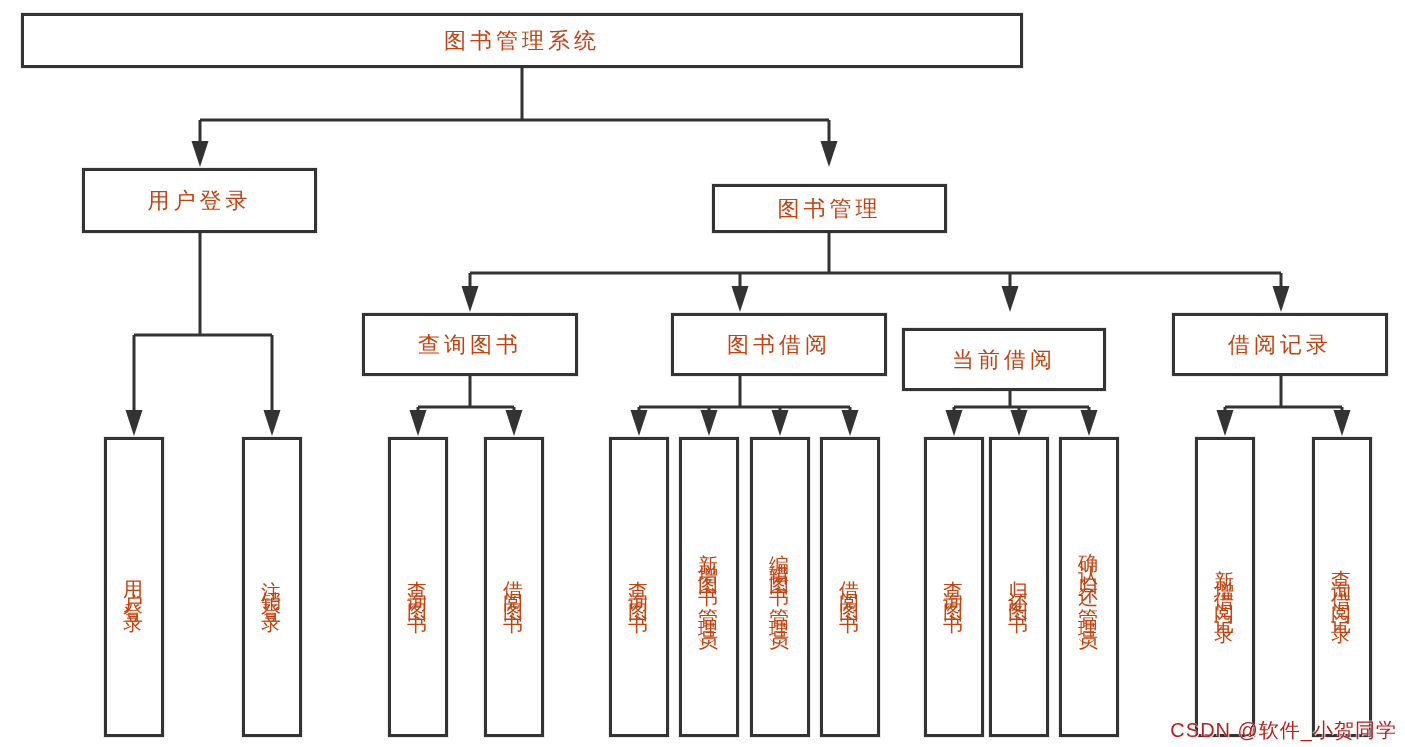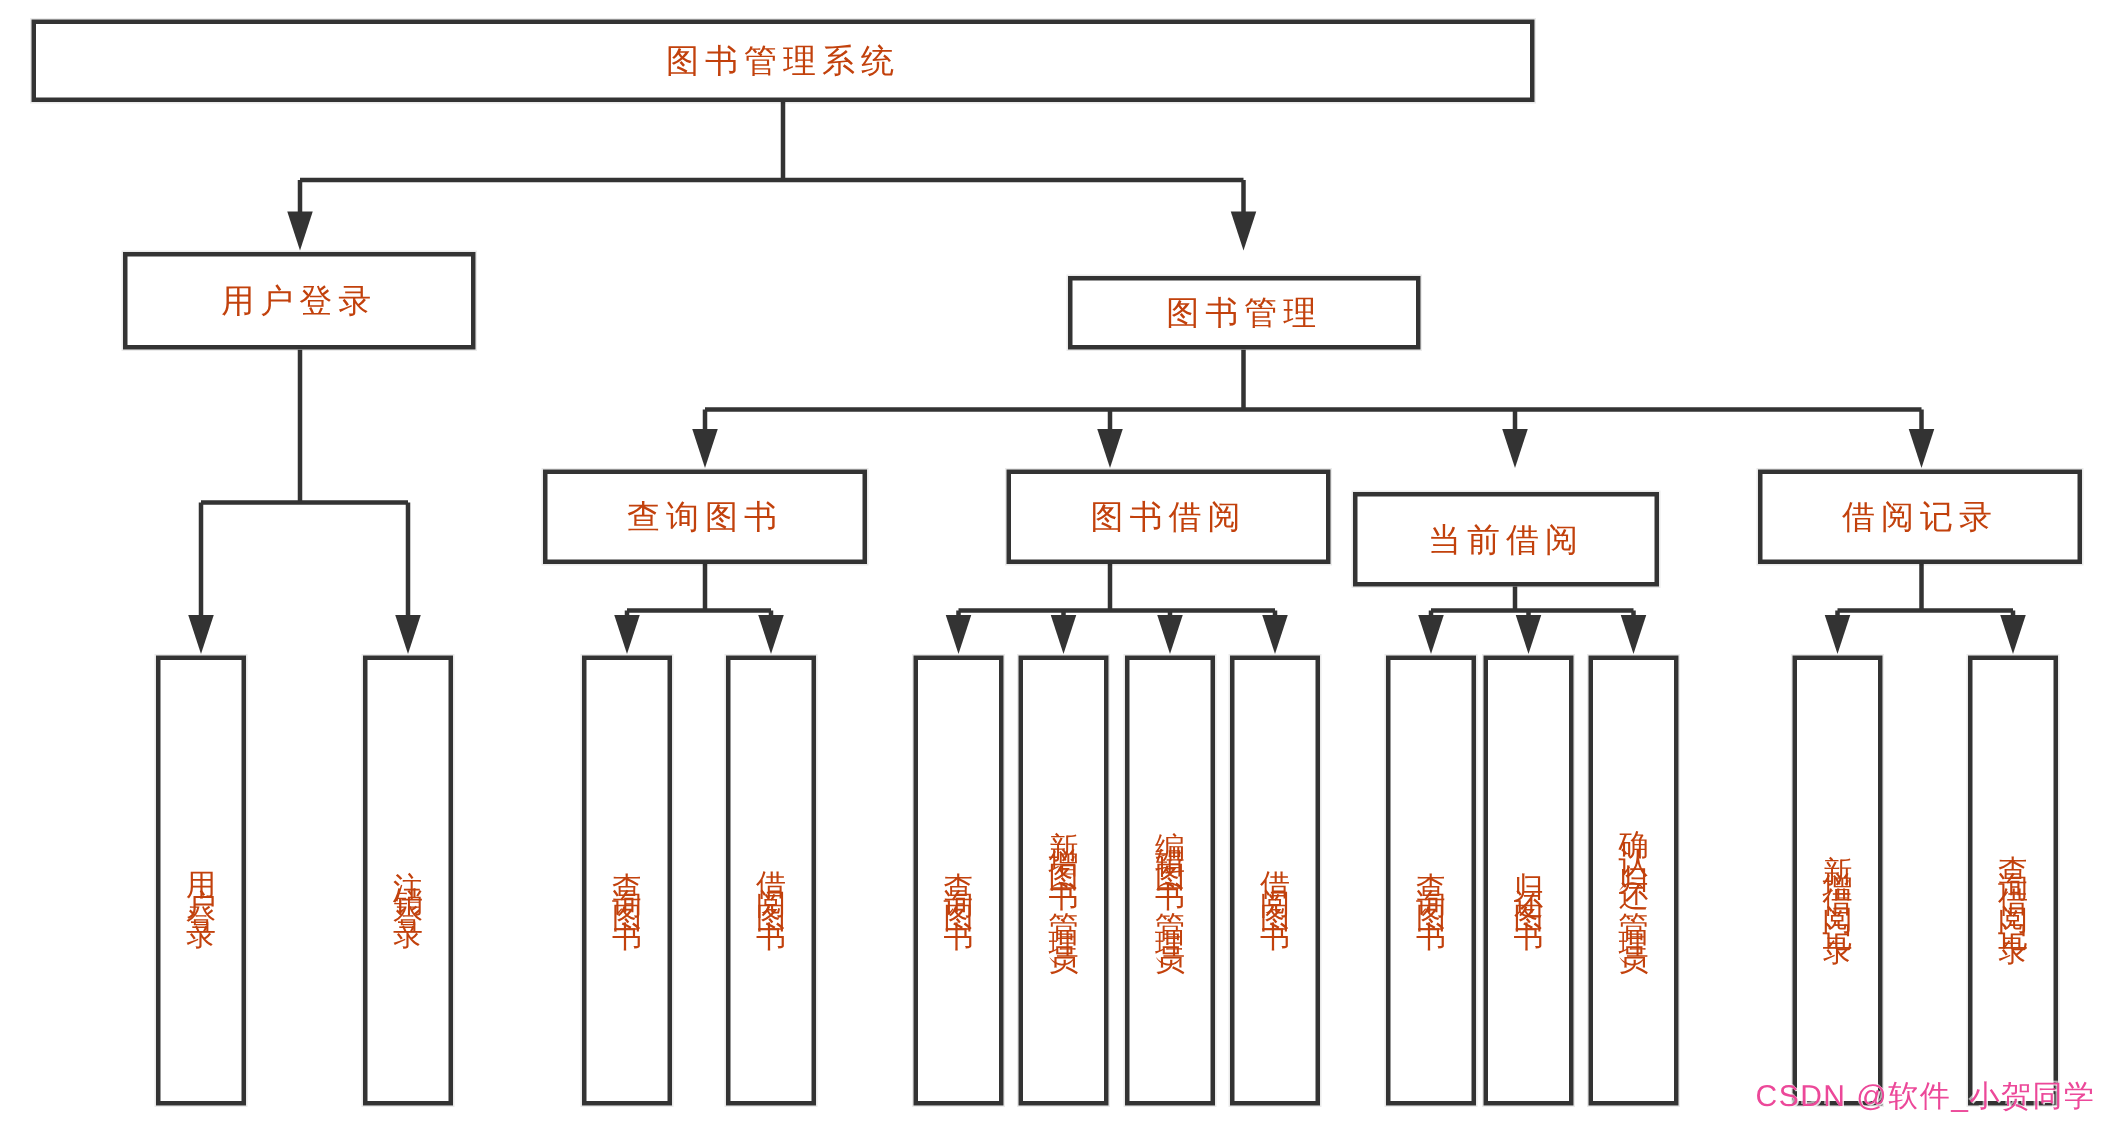--- a/index.html
+++ b/index.html
@@ -33,21 +33,21 @@
   
   .lf0  { left:104px; }  .lf1  { left:242px; }
   .lf2  { left:388px; }  .lf3  { left:484px; }
   .lf4  { left:609px; }  .lf5  { left:679px; }
   .lf6  { left:750px; }  .lf7  { left:820px; }
   .lf8  { left:924px; }  .lf9  { left:989px; }
   .lf10 { left:1059px; } .lf11 { left:1195px; }
   .lf12 { left:1312px; }
   .watermark {
     position:absolute; right:8px; bottom:3px;
-    font-size:20px; letter-spacing:1px; color:#ec4899;
+    font-size:20px; letter-spacing:1px; color:#b91c1c;
     text-shadow:1px 1px 0 rgba(255,255,255,0.85), -1px -1px 0 rgba(255,255,255,0.6);
     z-index:5; white-space:nowrap;
   }
 </style>
 </head>
 <body>
 
 <div class="canvas">
 
   <svg class="connectors" width="1405" height="747" viewBox="0 0 1405 747" xmlns="http://www.w3.org/2000/svg">

